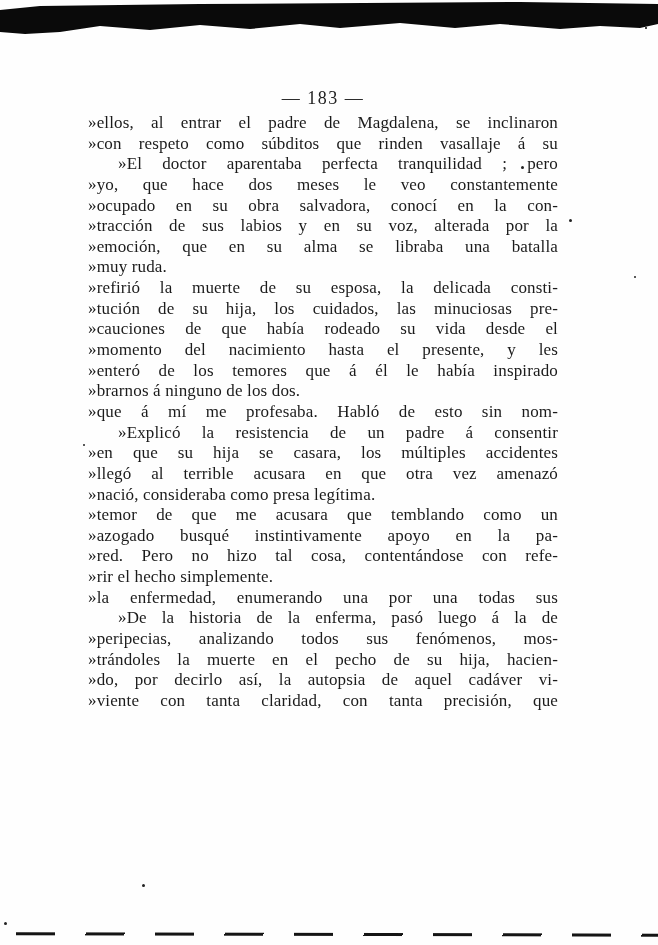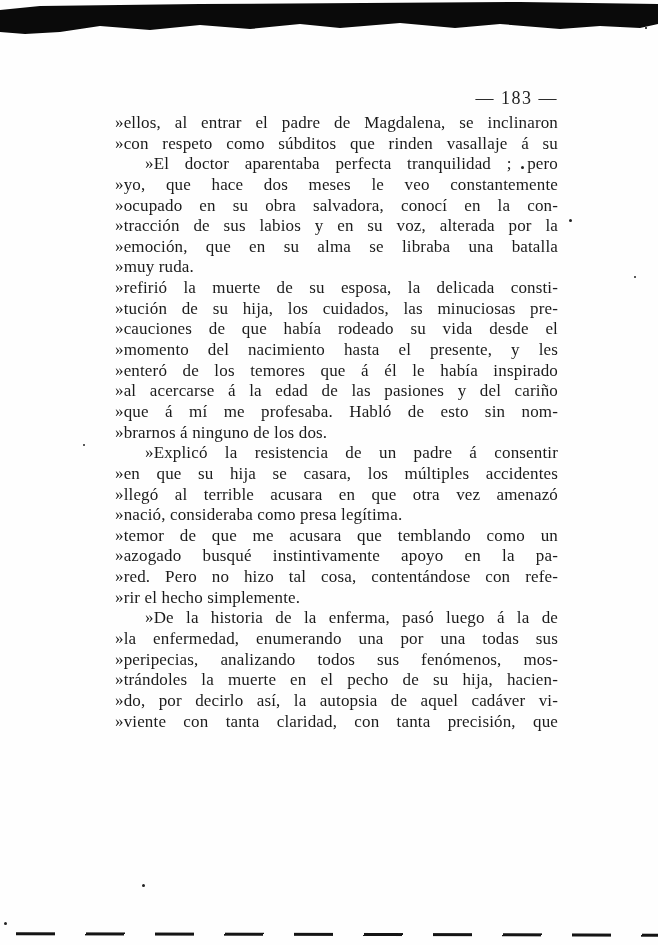--- a/index.html
+++ b/index.html
@@ -43,42 +43,41 @@
       radial-gradient(circle at 6px 16px, #444 1px, transparent 1.5px),
       radial-gradient(circle at 18px 20px, #555 1px, transparent 1.5px),
       radial-gradient(circle at 12px 24px, #444 1px, transparent 1.5px);
   }
   
   .page-number {
     position: absolute;
     top: 88px;
     left: 88px;
     width: 470px;
-    text-align: right;
+    text-align: center;
     font-size: 18px;
     letter-spacing: 1.5px;
     color: #222;
   }
   
   .text-block {
     position: absolute;
     top: 113px;
     left: 88px;
     width: 470px;
     font-size: 17px;
     line-height: 20.65px;
     letter-spacing: 0.15px;
     color: #1b1b1b;
   }
   .text-block .line {
     height: 20.65px;
     overflow: hidden;
     text-align: justify;
     text-align-last: justify;
-    margin-left: 27px;
   }
   .text-block .line.no-just {
     text-align: left;
     text-align-last: left;
   }
   .text-block .line.indent {
     text-indent: 30px;
   }
   
   .scan-bottom-dashes {
@@ -116,33 +115,32 @@
     <div class="line">»yo, que hace dos meses le veo constantemente</div>
     <div class="line">»ocupado en su obra salvadora, conocí en la con-</div>
     <div class="line">»tracción de sus labios y en su voz, alterada por la</div>
     <div class="line">»emoción, que en su alma se libraba una batalla</div>
     <div class="line no-just">»muy ruda.</div>
     <div class="line">»refirió la muerte de su esposa, la delicada consti-</div>
     <div class="line">»tución de su hija, los cuidados, las minuciosas pre-</div>
     <div class="line">»cauciones de que había rodeado su vida desde el</div>
     <div class="line">»momento del nacimiento hasta el presente, y les</div>
     <div class="line">»enteró de los temores que á él le había inspirado</div>
-    <div class="line">»al acercarse á la edad de las pasiones y del cariño</div>
+    <div class="line no-just">»brarnos á ninguno de los dos.</div>
     <div class="line">»que á mí me profesaba. Habló de esto sin nom-</div>
-    <div class="line no-just">»brarnos á ninguno de los dos.</div>
     <div class="line indent">»Explicó la resistencia de un padre á consentir</div>
     <div class="line">»en que su hija se casara, los múltiples accidentes</div>
     <div class="line">»llegó al terrible acusara en que otra vez amenazó</div>
     <div class="line no-just">»nació, consideraba como presa legítima.</div>
     <div class="line">»temor de que me acusara que temblando como un</div>
     <div class="line">»azogado busqué instintivamente apoyo en la pa-</div>
     <div class="line">»red. Pero no hizo tal cosa, contentándose con refe-</div>
     <div class="line no-just">»rir el hecho simplemente.</div>
+    <div class="line">»la enfermedad, enumerando una por una todas sus</div>
     <div class="line indent">»De la historia de la enferma, pasó luego á la de</div>
-    <div class="line">»la enfermedad, enumerando una por una todas sus</div>
     <div class="line">»peripecias, analizando todos sus fenómenos, mos-</div>
     <div class="line">»trándoles la muerte en el pecho de su hija, hacien-</div>
     <div class="line">»do, por decirlo así, la autopsia de aquel cadáver vi-</div>
     <div class="line">»viente con tanta claridad, con tanta precisión, que</div>
   </div>
 
 <div class="scan-bottom-dashes"></div>
 
 <div class="speck s1"></div>
 <div class="speck s2"></div>

